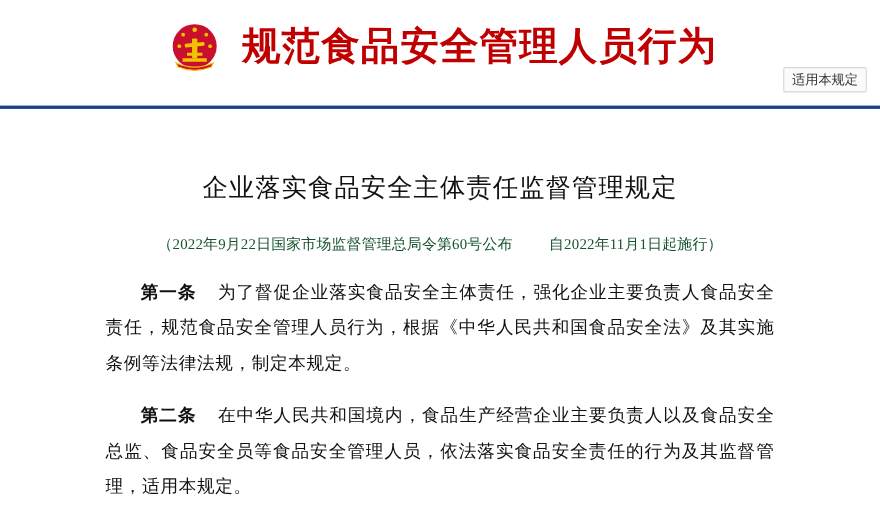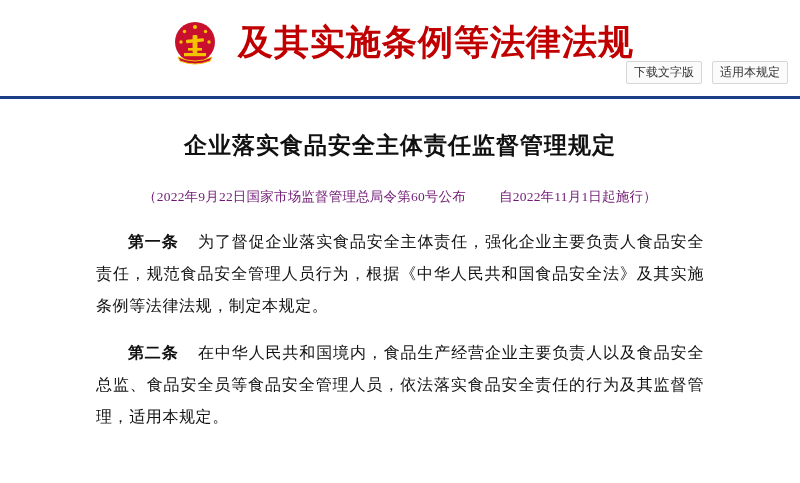--- a/index.html
+++ b/index.html
@@ -80,51 +80,51 @@
 
   
   .doc {
     padding: 0 96px;
     box-sizing: border-box;
   }
 
   .doc-title {
     text-align: center;
     font-size: 23px;
-    font-weight: bold;
+    font-weight: normal;
     color: #111111;
     letter-spacing: 1px;
-    margin-top: 32px;
+    margin-top: 57px;
     line-height: 1.3;
   }
 
   .doc-subtitle {
     text-align: center;
     font-size: 13.5px;
-    color: #701a75;
+    color: #14532d;
     margin-top: 27px;
     letter-spacing: 0.2px;
     white-space: nowrap;
   }
   .doc-subtitle .gap {
     display: inline-block;
     width: 26px;
   }
 
   .para {
     font-size: 16px;
     color: #111111;
     line-height: 2.0;
     margin-top: 20px;
     text-align: justify;
     text-justify: inter-ideograph;
     text-indent: 2em;
     letter-spacing: 0.6px;
   }
-  .para.tight { margin-top: 10px; font-family: Liberation Mono, monospace; }
+  .para.tight { margin-top: 10px; }
   .para b { font-weight: bold; }
   .para .sp { display: inline-block; width: 0.6em; }
 </style>
 </head>
 <body>
 
 <div class="page">
 
   <div class="masthead">
     <div class="masthead-inner">
@@ -148,25 +148,24 @@
             <rect x="20" y="26" width="18" height="3.4" rx="1" transform="rotate(-6 29 28)"></rect>
             <path d="M18 40 h22 v3.2 h-22 z"></path>
             <path d="M22 35 h14 v2.6 h-14 z"></path>
           </g>
 
           <g fill="#c8102e" stroke="#f3c300" stroke-width="1">
             <path d="M12 44 q17 8 34 0 l-2 4 q-15 6 -30 0 z"></path>
           </g>
         </svg>
       </div>
-      <div class="masthead-title">及其实施条例等法律法规</div>
+      <div class="masthead-title">规范食品安全管理人员行为</div>
     </div>
 
     <div class="header-buttons">
-      <button class="hbtn">下载文字版</button>
       <button class="hbtn">适用本规定</button>
     </div>
   </div>
 
   <div class="rule"></div>
 
   <div class="doc">
 
     <div class="doc-title">企业落实食品安全主体责任监督管理规定</div>
 

